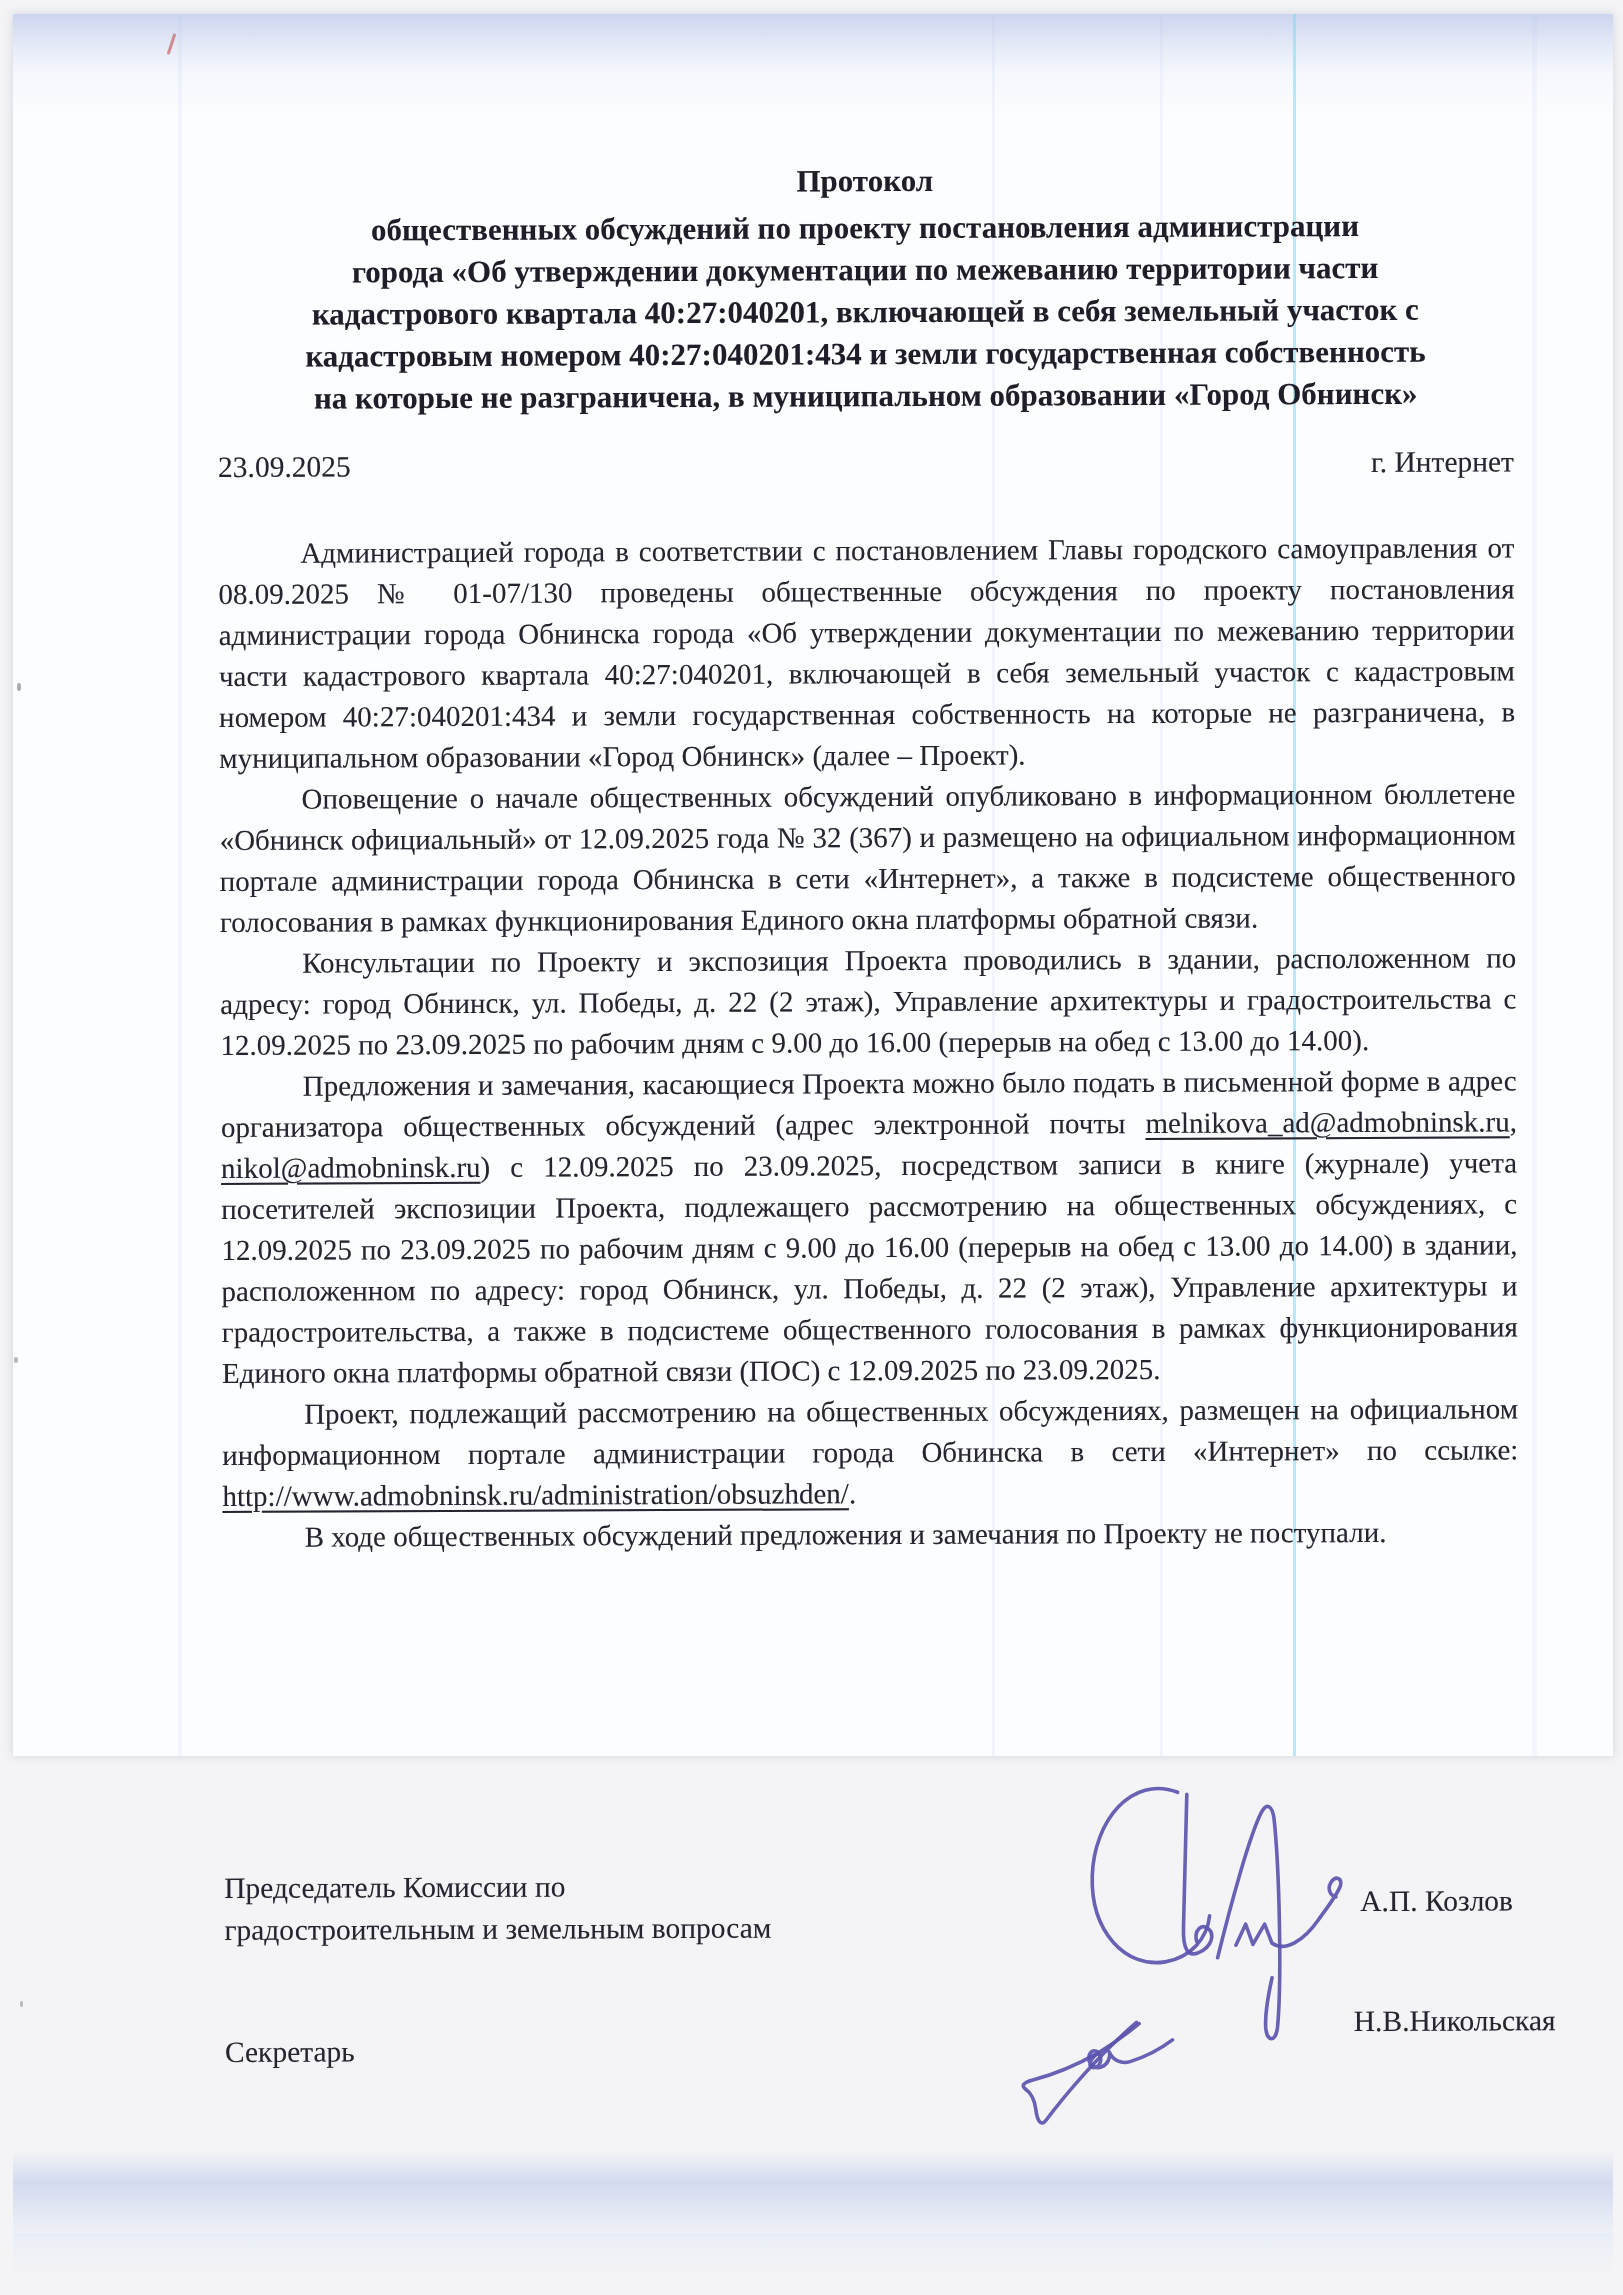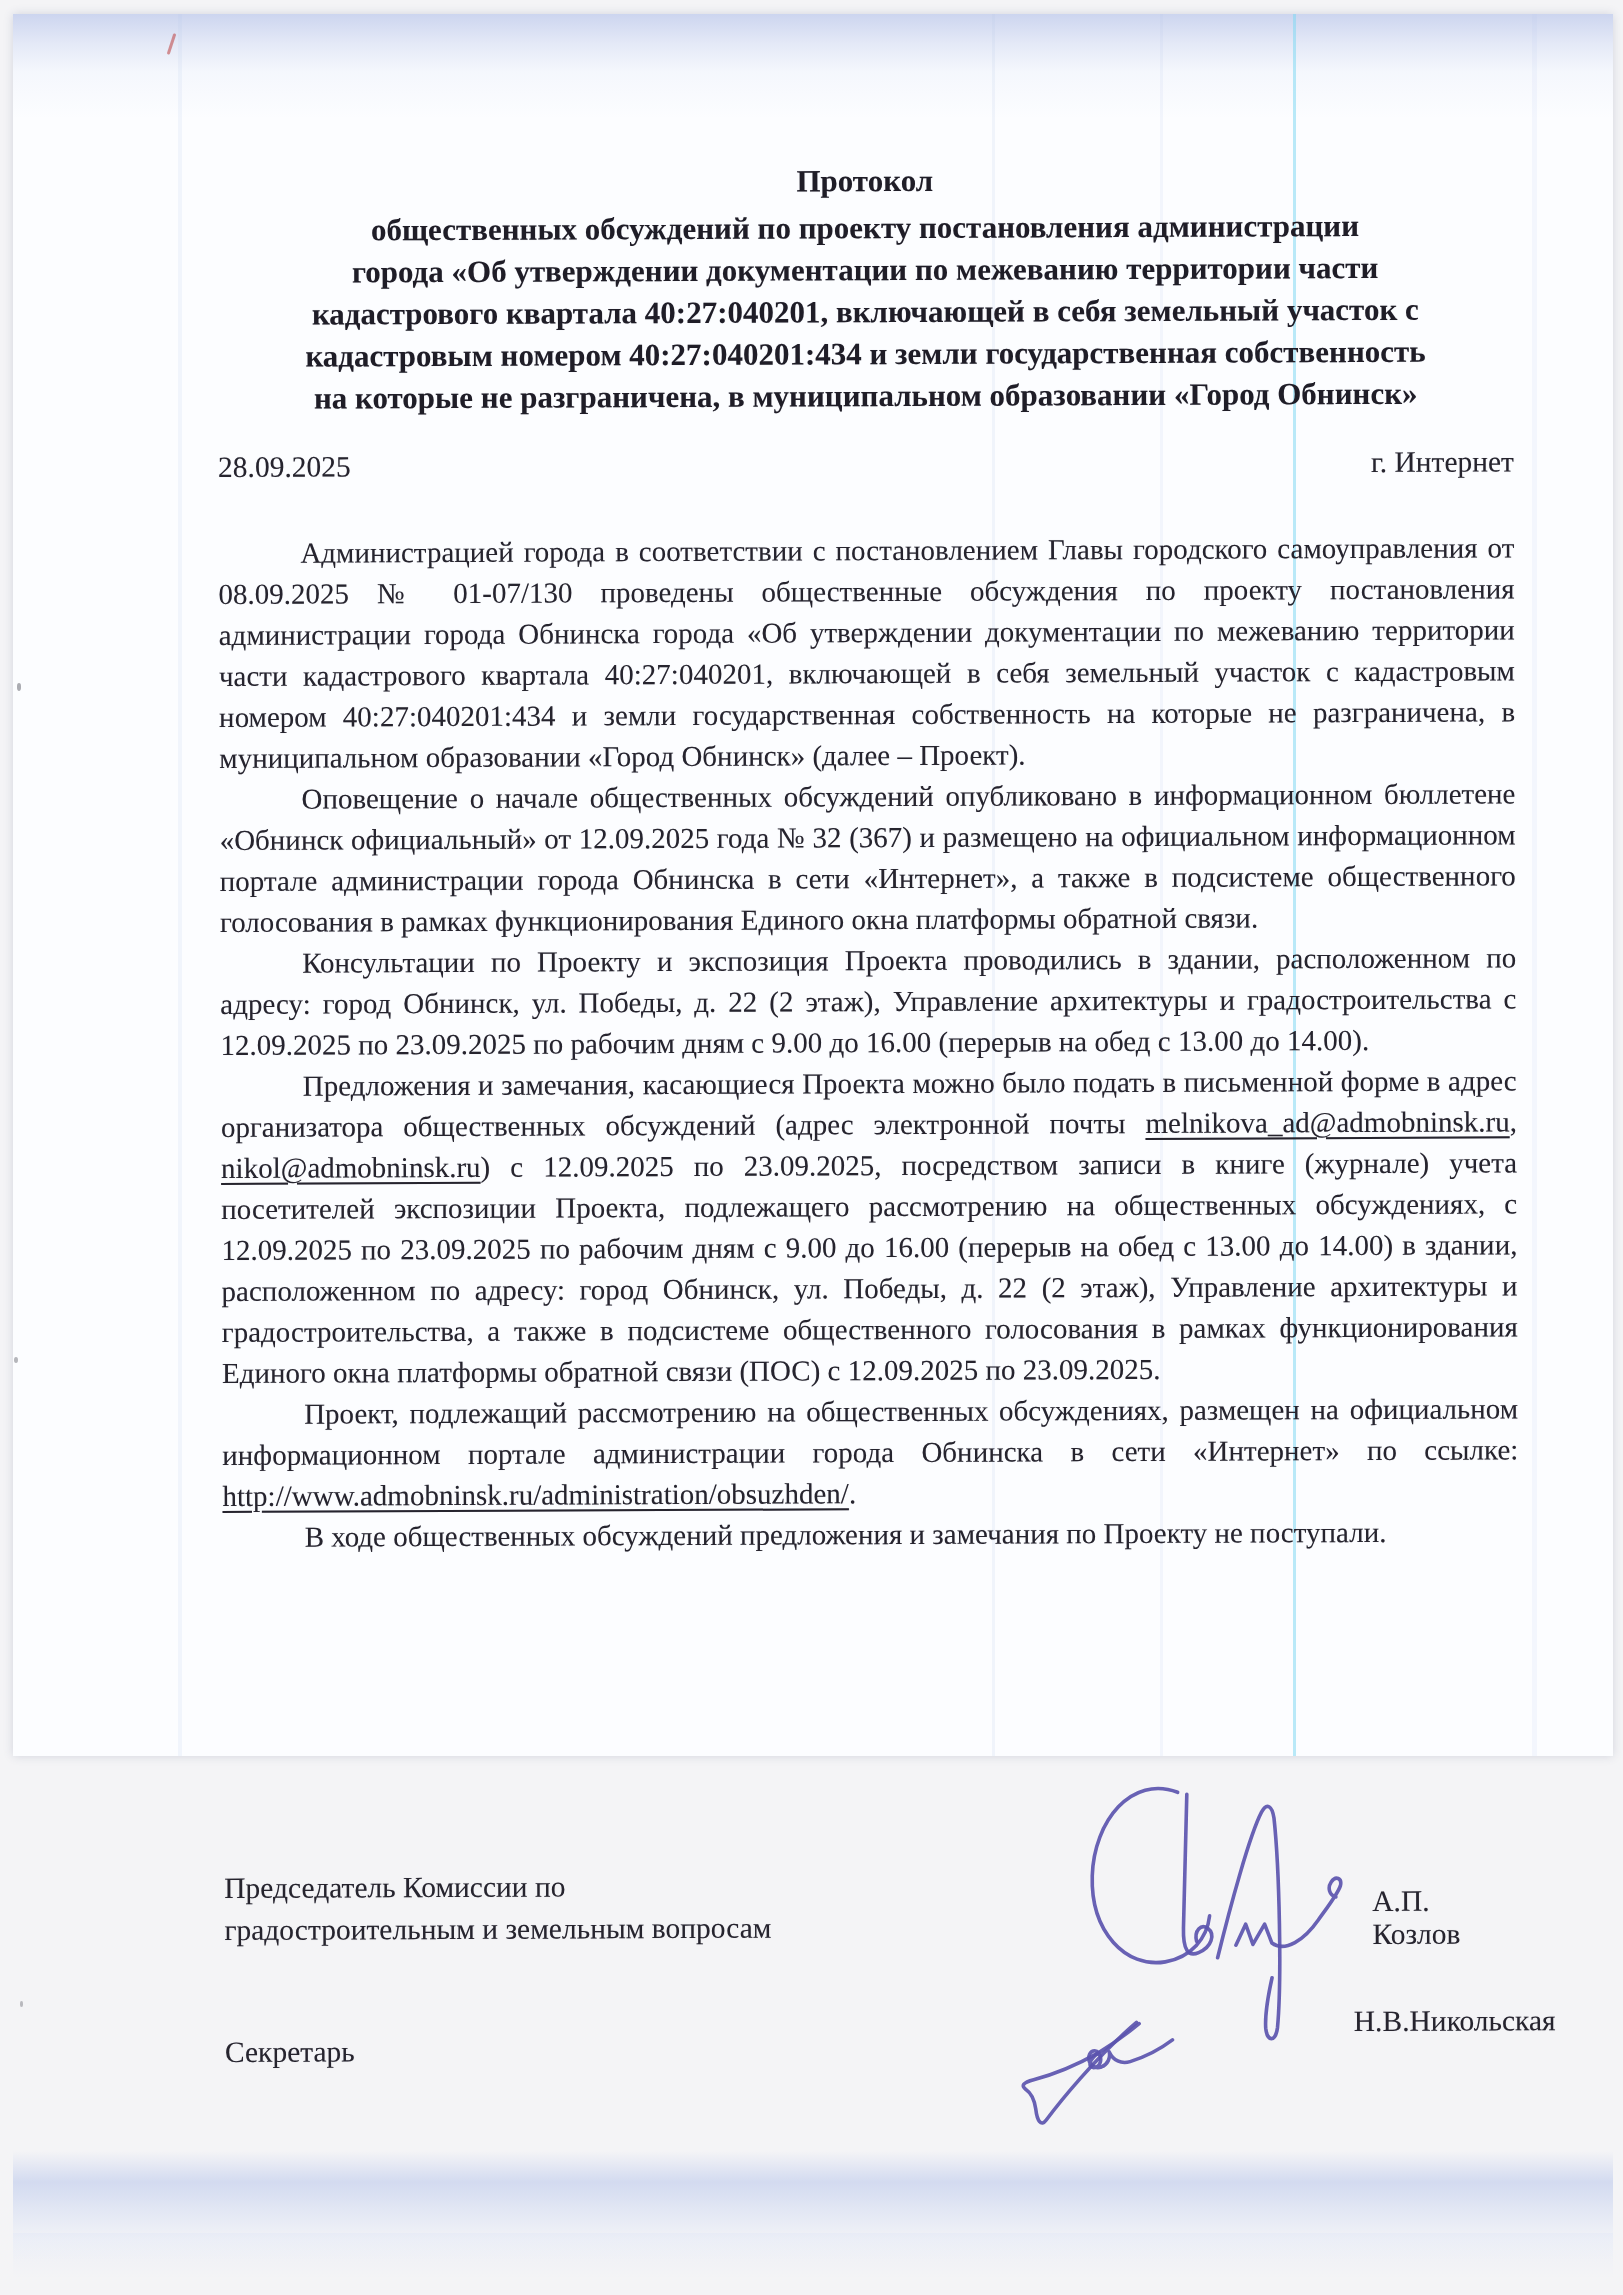--- a/index.html
+++ b/index.html
@@ -67,38 +67,38 @@
     <div class="doc-title">
       <div class="tl">Протокол</div>
       <div class="tl">общественных обсуждений по проекту постановления администрации</div>
       <div class="tl">города «Об утверждении документации по межеванию территории части</div>
       <div class="tl">кадастрового квартала 40:27:040201, включающей в себя земельный участок с</div>
       <div class="tl">кадастровым номером 40:27:040201:434 и земли государственная собственность</div>
       <div class="tl">на которые не разграничена, в муниципальном образовании «Город Обнинск»</div>
     </div>
 
     <div class="dateline">
-      <span>28.09.2025</span>
+      <span>23.09.2025</span>
       <span>г. Интернет</span>
     </div>
 
     <div class="body-text" id="doc-paragraphs">
         <p><span>Администрацией города в соответствии с постановлением Главы городского самоуправления от 08.09.2025 № 01-07/130 проведены общественные обсуждения по проекту постановления администрации города Обнинска города «Об утверждении документации по межеванию территории части кадастрового квартала 40:27:040201, включающей в себя земельный участок с кадастровым номером 40:27:040201:434 и земли государственная собственность на которые не разграничена, в муниципальном образовании «Город Обнинск» (далее – Проект).</span></p>
         <p><span>Оповещение о начале общественных обсуждений опубликовано в информационном бюллетене «Обнинск официальный» от 12.09.2025 года № 32 (367) и размещено на официальном информационном портале администрации города Обнинска в сети «Интернет», а также в подсистеме общественного голосования в рамках функционирования Единого окна платформы обратной связи.</span></p>
         <p><span>Консультации по Проекту и экспозиция Проекта проводились в здании, расположенном по адресу: город Обнинск, ул. Победы, д. 22 (2 этаж), Управление архитектуры и градостроительства с 12.09.2025 по 23.09.2025 по рабочим дням с 9.00 до 16.00 (перерыв на обед с 13.00 до 14.00).</span></p>
         <p><span>Предложения и замечания, касающиеся Проекта можно было подать в письменной форме в адрес организатора общественных обсуждений (адрес электронной почты </span><span class="u">melnikova_ad@admobninsk.ru</span><span>, </span><span class="u">nikol@admobninsk.ru</span><span>) с 12.09.2025 по 23.09.2025, посредством записи в книге (журнале) учета посетителей экспозиции Проекта, подлежащего рассмотрению на общественных обсуждениях, с 12.09.2025 по 23.09.2025 по рабочим дням с 9.00 до 16.00 (перерыв на обед с 13.00 до 14.00) в здании, расположенном по адресу: город Обнинск, ул. Победы, д. 22 (2 этаж), Управление архитектуры и градостроительства, а также в подсистеме общественного голосования в рамках функционирования Единого окна платформы обратной связи (ПОС) с 12.09.2025 по 23.09.2025.</span></p>
         <p><span>Проект, подлежащий рассмотрению на общественных обсуждениях, размещен на официальном информационном портале администрации города Обнинска в сети «Интернет» по ссылке: </span><span class="u">http://www.admobninsk.ru/administration/obsuzhden/</span><span>.</span></p>
         <p><span>В ходе общественных обсуждений предложения и замечания по Проекту не поступали.</span></p>
       </div>
 
     <div class="sig-label" style="top:1853px;">
       <div>Председатель Комиссии по</div>
       <div>градостроительным и земельным вопросам</div>
     </div>
-    <div class="sig-name" style="left:1136px;top:1876px;margin-left:12px;">А.П. Козлов</div>
+    <div class="sig-name" style="left:1136px;top:1876px;">А.П. Козлов</div>
 
     <div class="sig-label" style="top:2017px;">Секретарь</div>
     <div class="sig-name" style="left:1129px;top:1996px;font-family:Liberation Serif, serif;">Н.В.Никольская</div>
 
     <svg class="autograph" style="left:857px;top:1753px;" width="288" height="288" viewBox="0 0 440 440">
       <path d="M 148,45 C 78,18 20,88 17,172 C 14,258 68,314 128,304 C 168,297 192,268 196,234"></path>
       <path d="M 162,48 C 160,130 157,212 156,252 C 155,286 163,297 179,290 C 199,282 205,262 193,253 C 183,246 172,256 176,273"></path>
       <path d="M 208,298 C 228,218 258,110 276,76 C 284,61 292,66 295,85 C 303,162 306,332 299,405 C 296,428 283,427 281,406 C 280,390 284,360 291,329"></path>
       <path d="M 236,279 L 251,247 L 262,278 L 280,247 L 291,276 C 311,291 341,271 362,241 C 378,219 392,201 396,189 C 399,177 389,173 382,183 C 376,192 379,203 389,206"></path>
     </svg>

